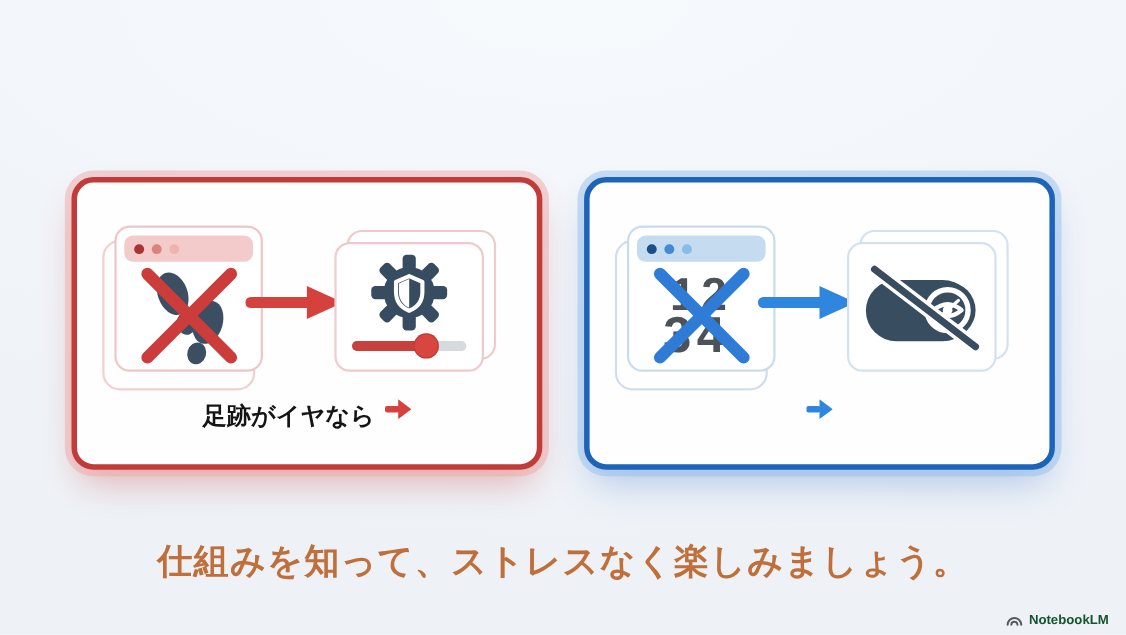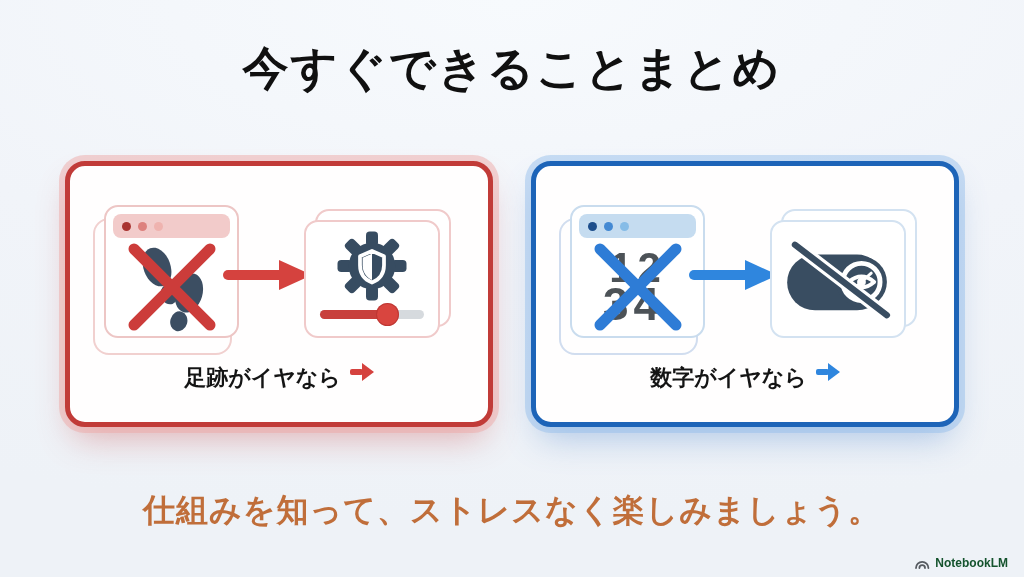--- a/index.html
+++ b/index.html
@@ -82,21 +82,20 @@
   .watermark{
     position:absolute;right:16px;bottom:7px;display:flex;align-items:center;gap:5px;
     font-size:12px;font-weight:700;color:#14532d;
   }
 </style>
 </head>
 <body>
 
 <div class="slide">
 
-  <h1 class="page-title">今すぐできることまとめ</h1>
 
   <div class="cards">
 
     <section class="card red">
       <div class="ghost win"></div>
       <div class="ghost panel"></div>
 
       <div class="browser">
         <div class="titlebar">
           <span class="dot d1"></span>
@@ -219,21 +218,20 @@
             <path d="M71 48 Q84 37 97 48 Q84 59 71 48 Z" fill="none" stroke="#ffffff" stroke-width="4" stroke-linejoin="round"></path>
             <circle cx="84" cy="48" r="4.5" fill="#ffffff"></circle>
             <line x1="74" y1="57" x2="94" y2="39" stroke="#ffffff" stroke-width="3" stroke-linecap="round"></line>
             <line x1="16" y1="10" x2="110" y2="82" stroke="#ffffff" stroke-width="13" stroke-linecap="round"></line>
             <line x1="16" y1="10" x2="110" y2="82" stroke="#394d61" stroke-width="6.5" stroke-linecap="round"></line>
           </svg>
         </div>
       </div>
 
       <p class="caption">
-        <span>数字がイヤなら</span>
         <svg width="24" height="18" viewBox="0 0 24 18">
           <rect x="0" y="6" width="13" height="6" rx="2" fill="#2f86de"></rect>
           <polygon points="12,0 24,9 12,18" fill="#2f86de"></polygon>
         </svg>
       </p>
     </section>
 
   </div>
 
   <p class="footer-message">仕組みを知って、ストレスなく楽しみましょう。</p>

